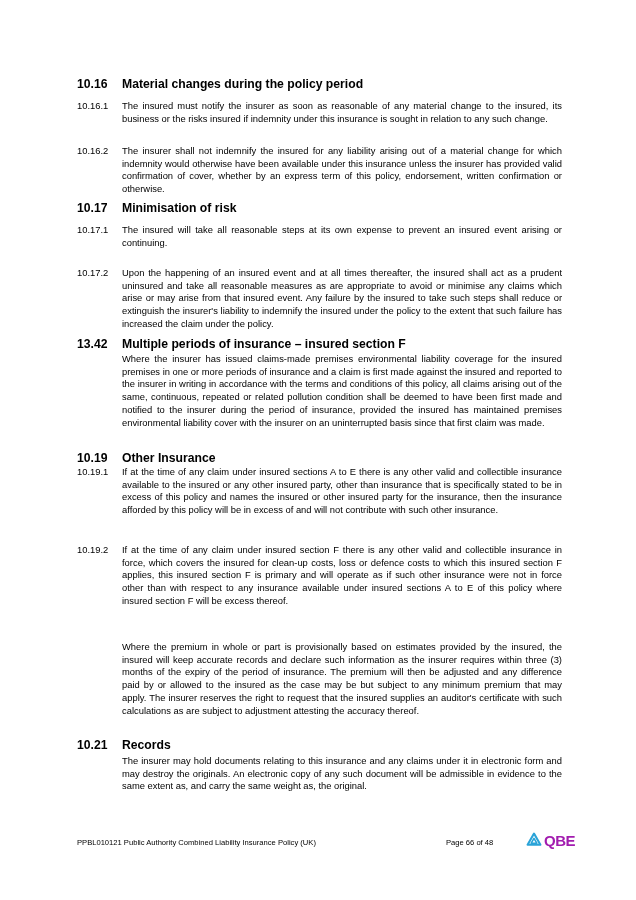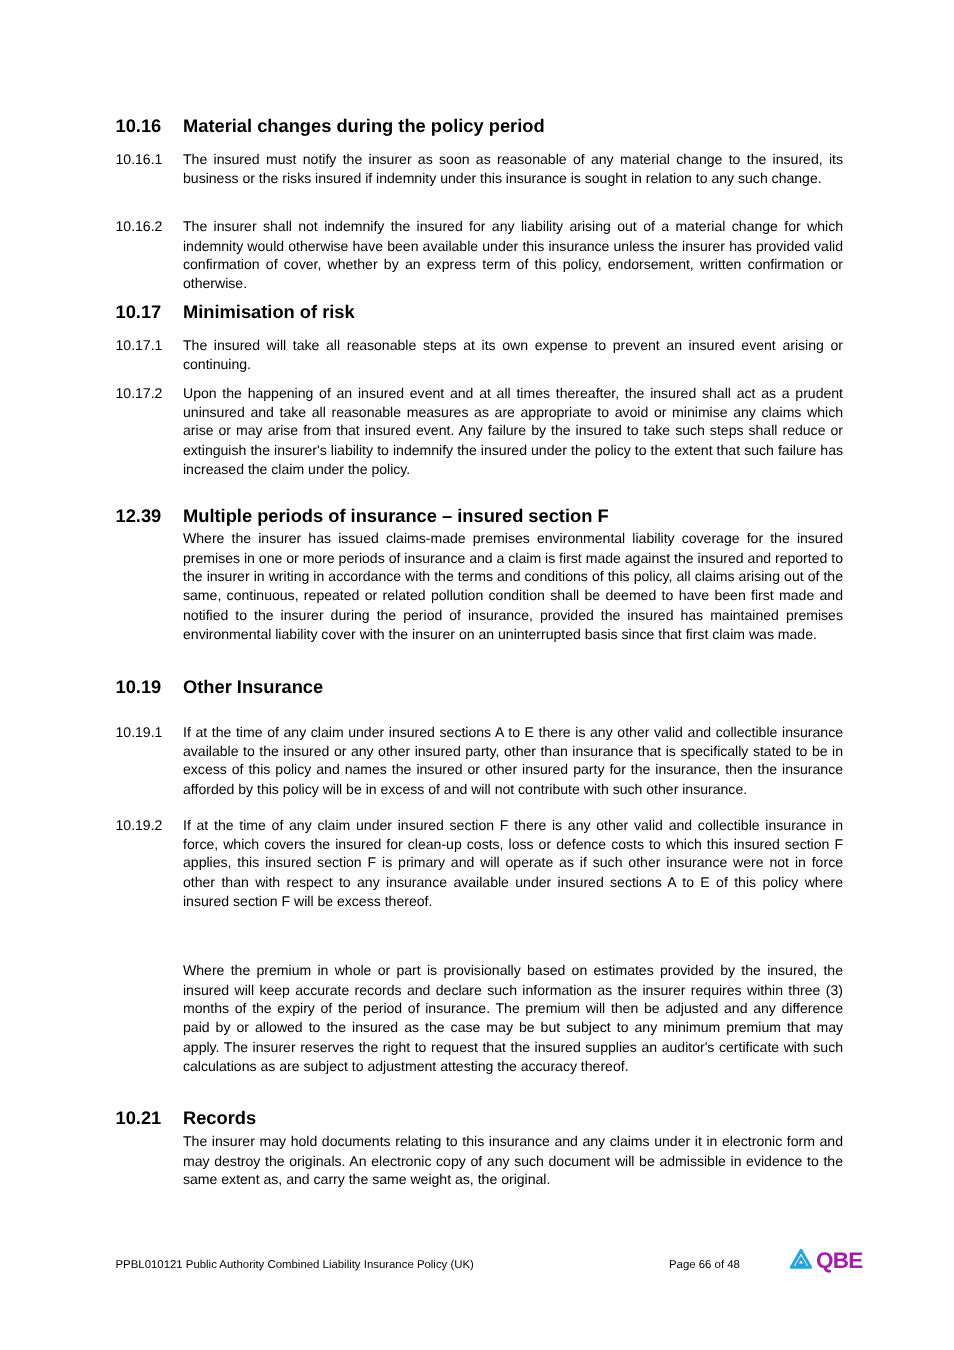--- a/index.html
+++ b/index.html
@@ -35,37 +35,37 @@
     <div class="ctext"><span>The </span><b>insurer</b><span> shall not indemnify the </span><b>insured</b><span> for any liability arising out of a material change for which indemnity would otherwise have been available under this insurance unless the </span><b>insurer</b><span> has provided valid confirmation of cover, whether by an express term of this </span><b>policy</b><span>, endorsement, written confirmation or otherwise.</span></div>
   </div>
 
   <div class="sec-head" style="top:201px">
     <span class="num">10.17</span><span>Minimisation of risk</span>
   </div>
   <div class="clause" style="top:224px">
     <span class="cnum">10.17.1</span>
     <div class="ctext"><span>The </span><b>insured</b><span> will take all reasonable steps at its own expense to prevent an </span><b>insured event</b><span> arising or continuing.</span></div>
   </div>
-  <div class="clause" style="top:256px">
+  <div class="clause" style="top:267px">
     <span class="cnum">10.17.2</span>
     <div class="ctext"><span>Upon the happening of an </span><b>insured event</b><span> and at all times thereafter, the </span><b>insured</b><span> shall act as a prudent uninsured and take all reasonable measures as are appropriate to avoid or minimise any claims which arise or may arise from that </span><b>insured event</b><span>.  Any failure by the </span><b>insured</b><span> to take such steps shall reduce or extinguish the </span><b>insurer's</b><span> liability to indemnify the </span><b>insured</b><span> under the </span><b>policy</b><span> to the extent that such failure has increased the claim under the </span><b>policy</b><span>.</span></div>
   </div>
 
   <div class="sec-head" style="top:337px">
-    <span class="num">12.39</span><span>Multiple periods of insurance  – insured section F</span>
+    <span class="num">13.42</span><span>Multiple periods of insurance  – insured section F</span>
   </div>
   <div class="clause" style="top:353px">
     <span class="cnum"></span>
     <div class="ctext"><span>Where the </span><b>insurer</b><span> has issued claims-made premises environmental liability coverage for the </span><b>insured premises</b><span> in one or more periods of insurance and a claim is first made against the </span><b>insured</b><span> and reported to the </span><b>insurer</b><span> in writing in accordance with the terms and conditions of this </span><b>policy</b><span>, all claims arising out of the same, continuous, repeated or related </span><b>pollution condition</b><span> shall be deemed to have been first made and notified to the </span><b>insurer</b><span> during the </span><b>period of insurance</b><span>, provided the </span><b>insured</b><span> has maintained premises environmental liability cover with the </span><b>insurer</b><span> on an uninterrupted basis since that first claim was made.</span></div>
   </div>
 
   <div class="sec-head" style="top:451px">
     <span class="num">10.19</span><span>Other Insurance</span>
   </div>
-  <div class="clause" style="top:482px">
+  <div class="clause" style="top:466px">
     <span class="cnum">10.19.1</span>
     <div class="ctext"><span>If at the time of any claim under </span><b>insured sections A</b><span> to </span><b>E</b><span> there is any other valid and collectible insurance available to the </span><b>insured</b><span> or any </span><b>other insured party</b><span>, other than insurance that is specifically stated to be in excess of this </span><b>policy</b><span> and names the </span><b>insured</b><span> or </span><b>other insured party</b><span> for the insurance, then the insurance afforded by this </span><b>policy</b><span> will be in excess of and will not contribute with such other insurance.</span></div>
   </div>
   <div class="clause" style="top:544px">
     <span class="cnum">10.19.2</span>
     <div class="ctext"><span>If at the time of any claim under </span><b>insured section F</b><span> there is any other valid and collectible insurance in force, which covers the </span><b>insured</b><span> for </span><b>clean-up costs</b><span>, loss or </span><b>defence costs</b><span> to which this </span><b>insured section F</b><span> applies, this </span><b>insured section F</b><span> is primary and will operate as if such other insurance were not in force other than with respect to any insurance available under </span><b>insured sections A</b><span> to </span><b>E</b><span> of this </span><b>policy</b><span> where </span><b>insured section F</b><span> will be excess thereof.</span></div>
   </div>
 
   <div class="clause" style="top:641px">
     <span class="cnum"></span>

